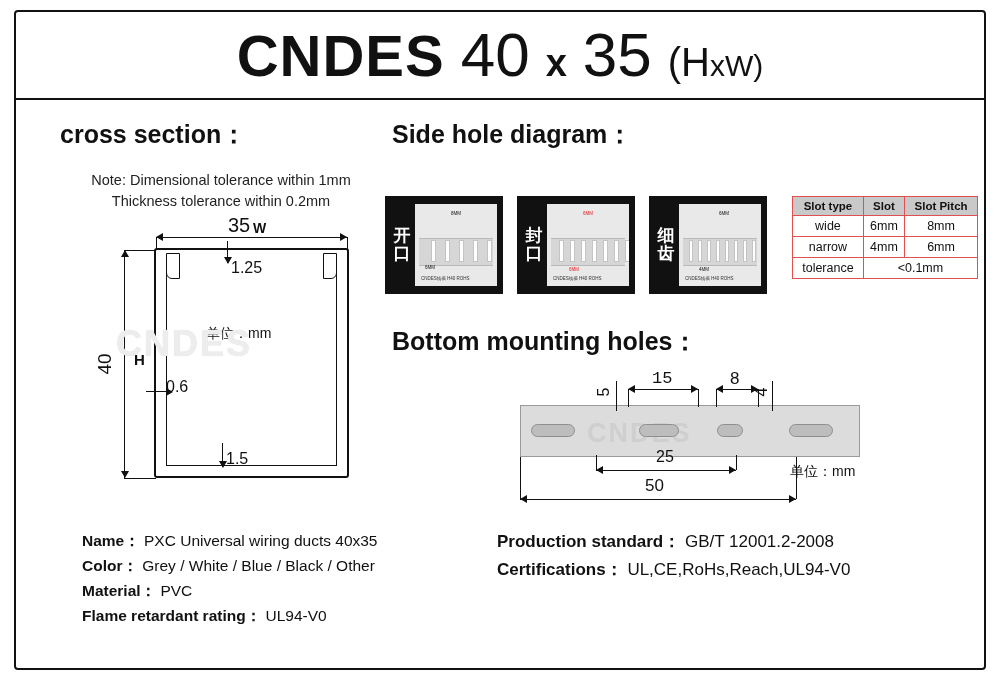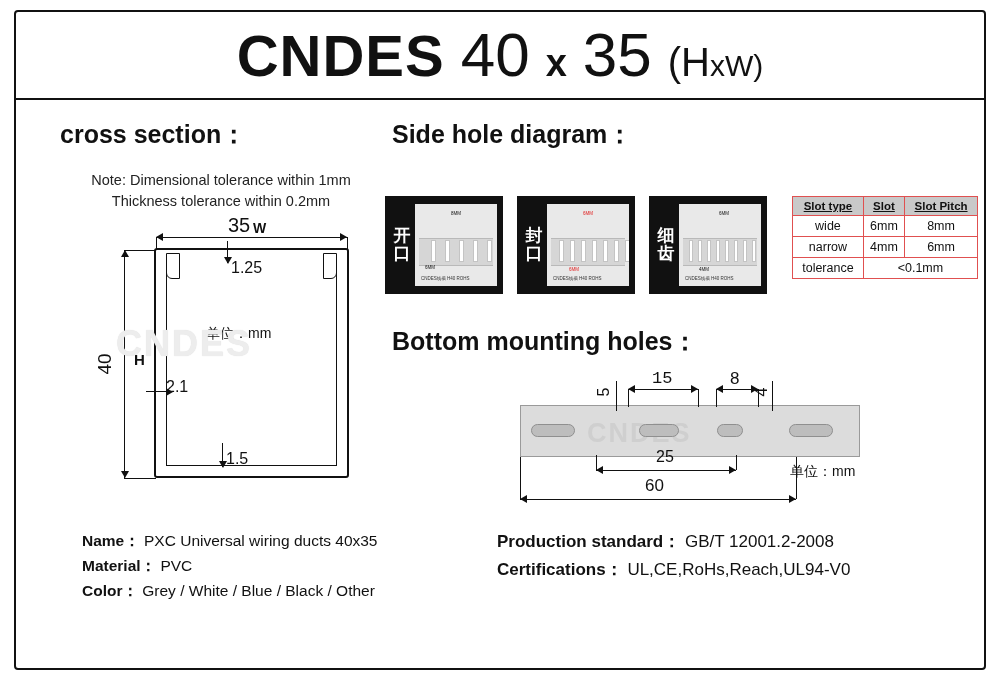--- a/index.html
+++ b/index.html
@@ -102,21 +102,21 @@
   .photo .brandmini{position:absolute;left:6px;bottom:5px;font-size:4.5px;color:#333;}
 
   
   .slottable{
     position:absolute;left:792px;top:196px;width:186px;
     border:1.5px solid #e05050;border-collapse:collapse;font-size:12.5px;
   }
   .slottable td,.slottable th{
     border:1px solid #e05050;padding:3px 2px;text-align:center;color:#111;font-weight:normal;
   }
-  .slottable thead th{background:#c9c9c9;font-weight:bold;font-size:11.5px;text-decoration:underline;}
+  .slottable thead th{background:#c9c9c9;font-weight:bold;font-size:11.5px;}
 
   
   .bottom{position:absolute;left:500px;top:375px;width:420px;height:150px;}
   .rail{
     position:absolute;left:20px;top:30px;width:340px;height:52px;
     background:#dcdcdc;border:1px solid #9a9a9a;box-sizing:border-box;
   }
   .rail .slot{
     position:absolute;top:18px;height:13px;background:#bdbdbd;
     border:1px solid #8f8f8f;border-radius:7px;box-sizing:border-box;
@@ -184,21 +184,21 @@
       <div class="unit-mm">单位：mm</div>
     </div>
     <div class="watermark">CNDES</div>
 
     <div class="dimline vline" style="left:171px;top:26px;height:22px;"></div>
     <div class="arrowD" style="left:167.5px;top:42px;"></div>
     <div class="dimtxt" style="left:175px;top:44px;text-align:center;">1.25</div>
 
     <div class="dimline hline" style="left:90px;top:176px;width:26px;"></div>
     <div class="arrowR" style="left:110px;top:172.5px;"></div>
-    <div class="dimtxt" style="left:110px;top:163px;">2.1</div>
+    <div class="dimtxt" style="left:110px;top:163px;">0.6</div>
 
     <div class="dimline vline" style="left:166px;top:228px;height:24px;"></div>
     <div class="arrowD" style="left:162.5px;top:246px;"></div>
     <div class="dimtxt" style="left:170px;top:235px;">1.5</div>
   </div>
 
   <div class="sidecards">
 
     <div class="card">
       <div class="cn">开口</div>
@@ -312,37 +312,41 @@
     <div class="arrowR" style="left:229px;top:91px;"></div>
     <div class="dimline vline" style="left:96px;top:80px;height:15px;"></div>
     <div class="dimline vline" style="left:236px;top:80px;height:15px;"></div>
     <div class="dimtxt" style="left:156px;top:73px;font-size:16px;">25</div>
 
     <div class="dimline hline" style="left:20px;top:124px;width:276px;"></div>
     <div class="arrowL" style="left:20px;top:120px;"></div>
     <div class="arrowR" style="left:289px;top:120px;"></div>
     <div class="dimline vline" style="left:20px;top:82px;height:42px;"></div>
     <div class="dimline vline" style="left:296px;top:82px;height:42px;"></div>
-    <div class="dimtxt" style="left:145px;top:101px;font-size:17px;">60</div>
+    <div class="dimtxt" style="left:145px;top:101px;font-size:17px;">50</div>
 
     <div class="unit-mm2">单位：mm</div>
   </div>
 
   <div class="specL">
     <div>
       <b>Name：</b>
       <span>PXC Universal wiring ducts 40x35</span>
     </div>
     <div>
+      <b>Color：</b>
+      <span>Grey / White / Blue / Black / Other</span>
+    </div>
+    <div>
       <b>Material：</b>
       <span>PVC</span>
     </div>
     <div>
-      <b>Color：</b>
-      <span>Grey / White / Blue / Black / Other</span>
+      <b>Flame retardant rating：</b>
+      <span>UL94-V0</span>
     </div>
   </div>
 
   <div class="specR">
     <div>
       <b>Production standard：</b>
       <span>GB/T 12001.2-2008</span>
     </div>
     <div>
       <b>Certifications：</b>

